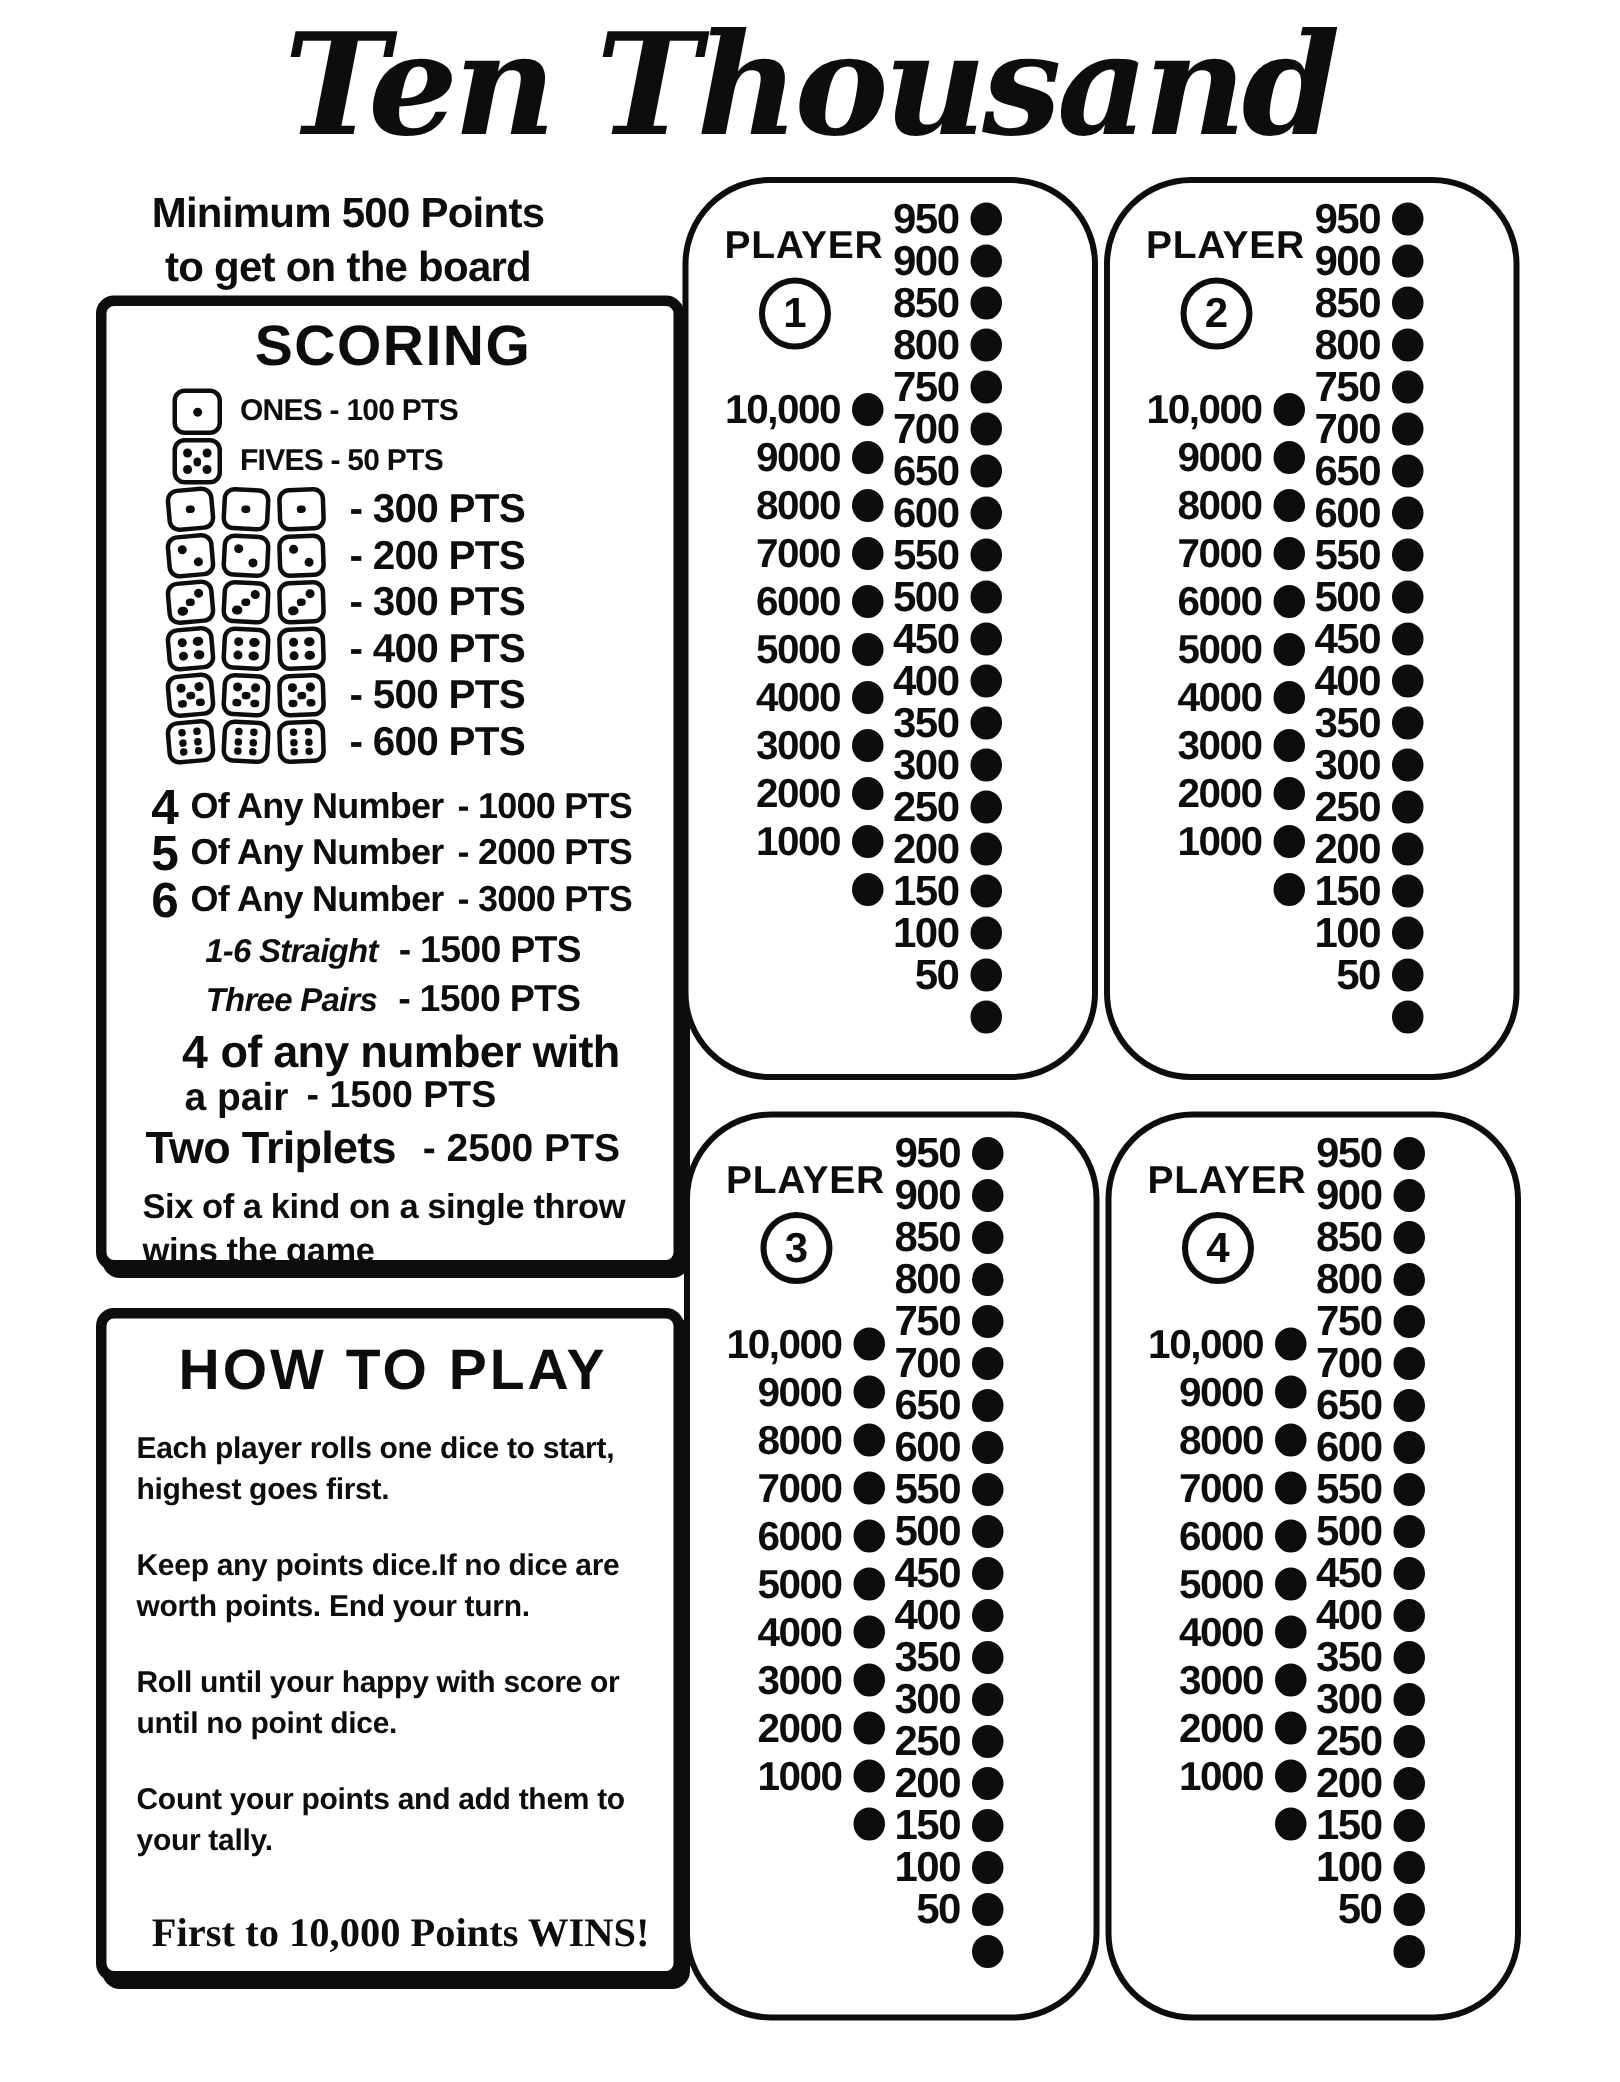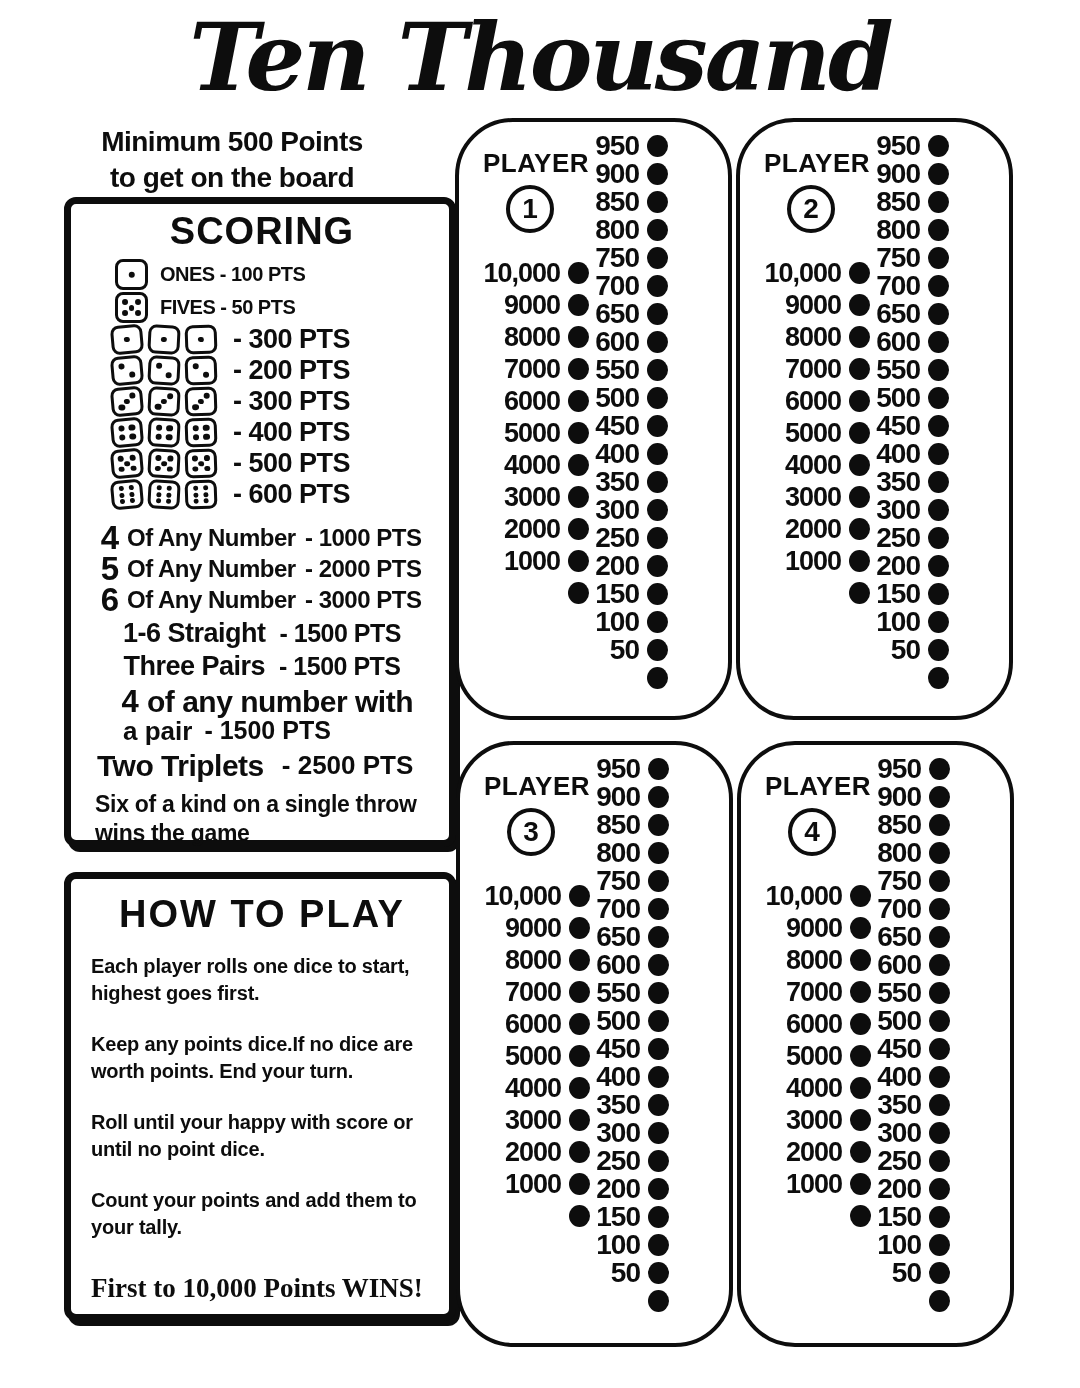--- a/index.html
+++ b/index.html
@@ -46,42 +46,42 @@
   .triple-dice .die:nth-child(3){transform:rotate(-2deg);}
   .triple-points{margin-left:16px;font-size:27px;font-weight:800;white-space:nowrap;letter-spacing:-0.5px;}
 
   .of-any{margin-top:12px;}
   .orow{display:flex;align-items:center;height:31px;margin-left:4px;}
   .orow .big{font-size:33px;font-weight:700;width:34px;text-align:center;flex:none;}
   .orow .olabel{font-size:24px;font-weight:600;width:178px;letter-spacing:-0.5px;}
   .orow .opoints{font-size:24px;font-weight:800;white-space:nowrap;letter-spacing:-0.5px;}
 
   .ccombo{display:flex;justify-content:center;align-items:center;gap:14px;height:29px;margin-top:4px;}
-  .ccombo .clabel{font-size:27px;font-weight:700;letter-spacing:-0.5px;}
+  .ccombo .clabel{font-size:22px;font-weight:700;letter-spacing:-0.5px;font-style:italic;}
   .ccombo .cpoints{font-size:25px;font-weight:800;letter-spacing:-0.5px;}
 
   .fwp{margin-top:6px;}
   .fwp-line1{display:flex;align-items:center;height:29px;margin-left:24px;}
   .fwp-line1 .big{font-size:31px;font-weight:700;width:34px;text-align:center;}
   .fwp-line1 .olabel{font-size:30px;font-weight:600;letter-spacing:-0.5px;}
   .fwp-line2{display:flex;align-items:flex-start;gap:12px;height:29px;margin-left:34px;}
   .fwp-line2 .clabel{font-size:26px;font-weight:600;}
   .fwp-line2 .cpoints{font-size:25px;font-weight:800;}
 
   .two-trip{display:flex;align-items:center;gap:18px;height:33px;margin:4px 0 0 8px;}
   .two-trip .clabel{font-size:30px;font-weight:700;letter-spacing:-0.5px;}
   .two-trip .cpoints{font-size:26px;font-weight:800;}
 
   .footnote{margin:8px 0 0 6px;width:340px;font-size:23px;font-weight:600;line-height:29px;letter-spacing:-0.3px;}
 
   
   .howto-title{text-align:center;font-size:38px;line-height:46px;font-weight:800;
                letter-spacing:2px;margin:4px 0 16px;}
   .para{font-size:20px;font-weight:600;line-height:27px;margin:0 0 24px;letter-spacing:-0.2px;}
-  .howto-footer{margin-top:auto;text-align:left;font-family:"Liberation Serif",serif;
+  .howto-footer{margin-top:auto;text-align:right;font-family:"Liberation Serif",serif;
                 font-weight:700;font-size:27px;padding-bottom:2px;white-space:nowrap;}
 
   
   .panel{position:absolute;box-sizing:border-box;width:277px;height:602px;
          border:4px solid var(--ink,#0d0d0d);border-radius:58px;background:var(--paper,#fff);
          display:flex;padding:12px 12px 14px 12px;}
   .panel.p1{left:455px;top:118px;}
   .panel.p2{left:736px;top:118px;}
   .panel.p3{left:456px;top:741px;height:606px;}
   .panel.p4{left:737px;top:741px;height:606px;}

